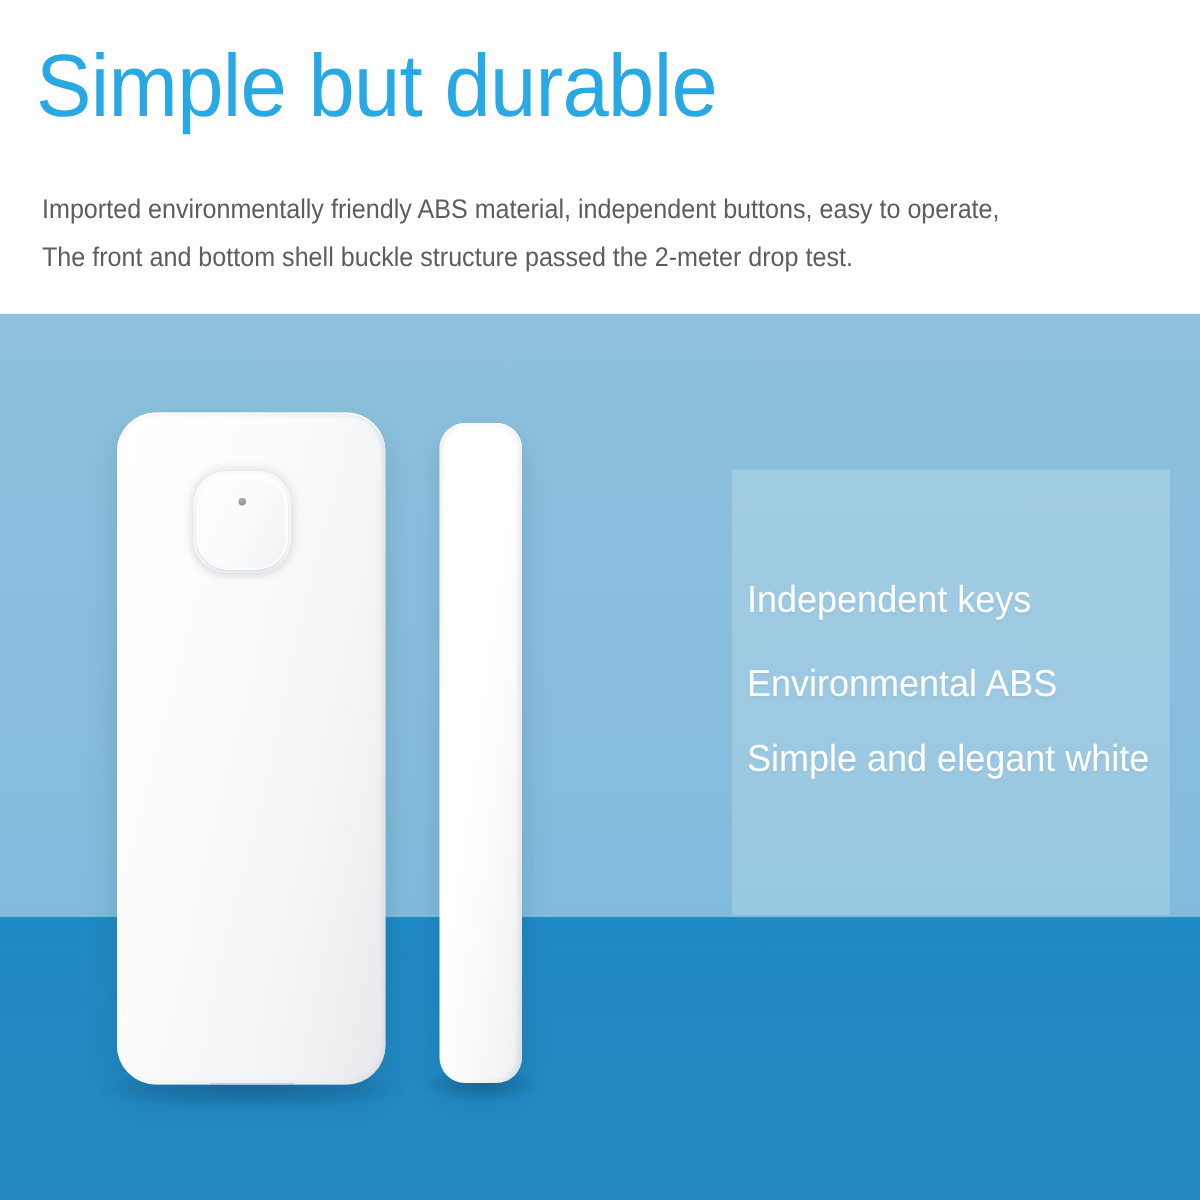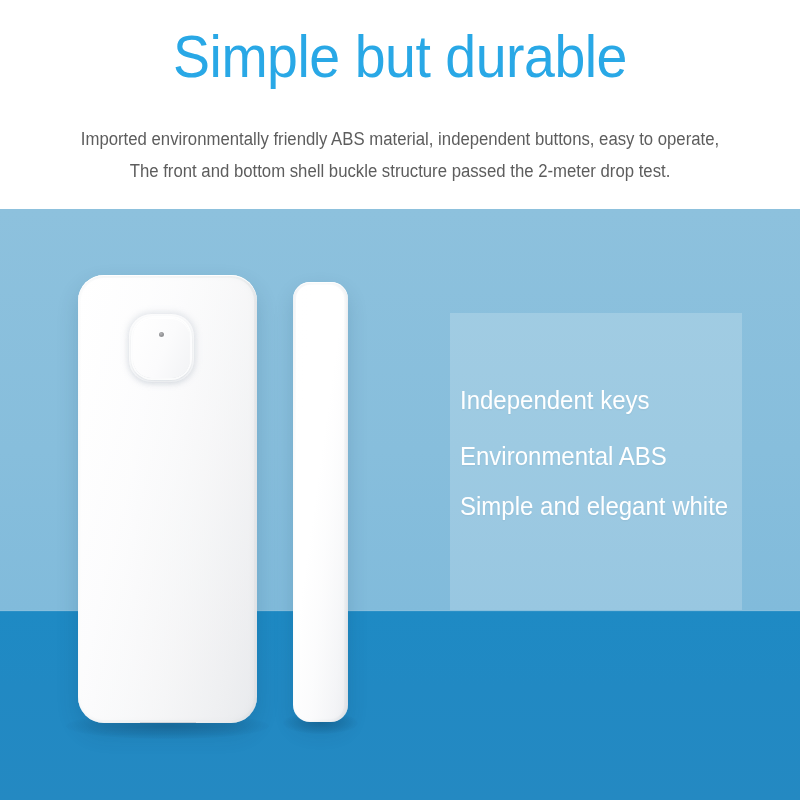--- a/index.html
+++ b/index.html
@@ -21,21 +21,20 @@
   }
 
   
   .header-band {
     position: absolute;
     left: 0;
     top: 0;
     width: 800px;
     height: 264px;
     background: #ffffff;
-    text-align: center;
   }
 
   .headline {
     position: absolute;
     left: 0;
     top: 22px;
     width: 800px;
     font-size: 59px;
     line-height: 70px;
     font-weight: 400;
@@ -99,21 +98,21 @@
     left: 0;
     top: 401px;
     width: 800px;
     height: 2px;
     background: rgba(255,255,255,0.06);
   }
 
   
   .feature-panel {
     position: absolute;
-    left: 450px;
+    left: 488px;
     top: 104px;
     width: 292px;
     height: 297px;
     background: rgba(255,255,255,0.19);
     padding: 0;
   }
 
   .feature-line {
     position: absolute;
     left: 10px;

